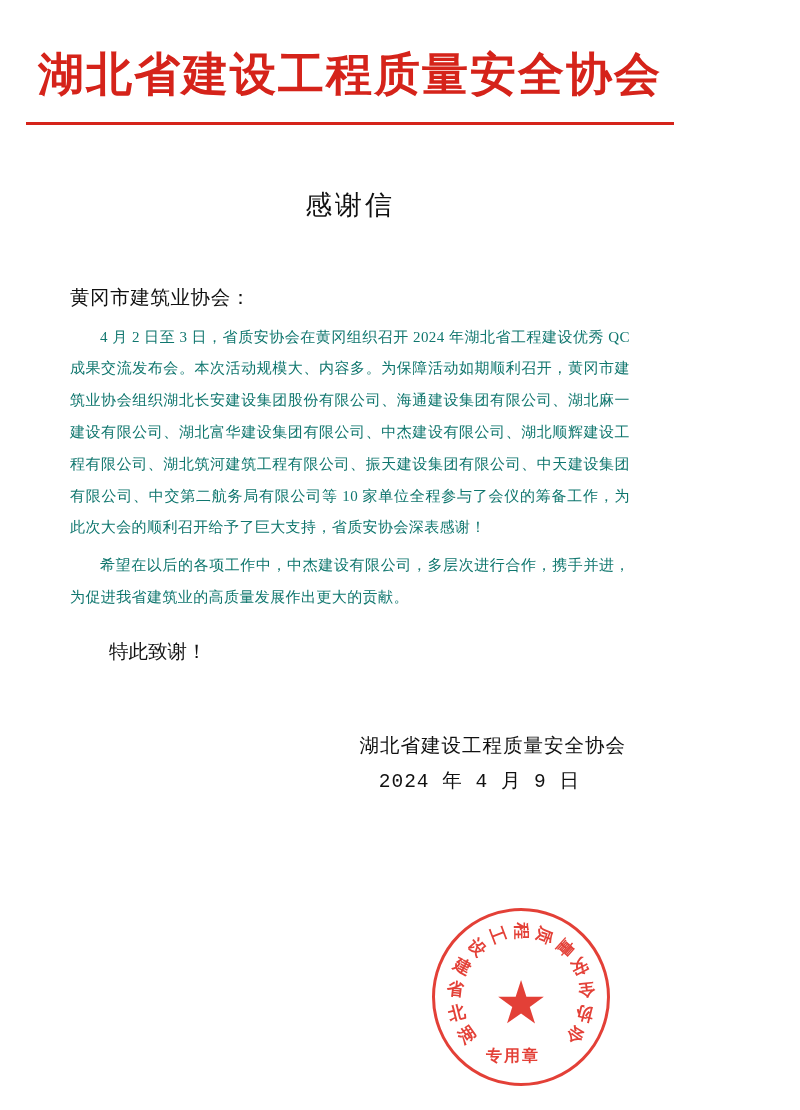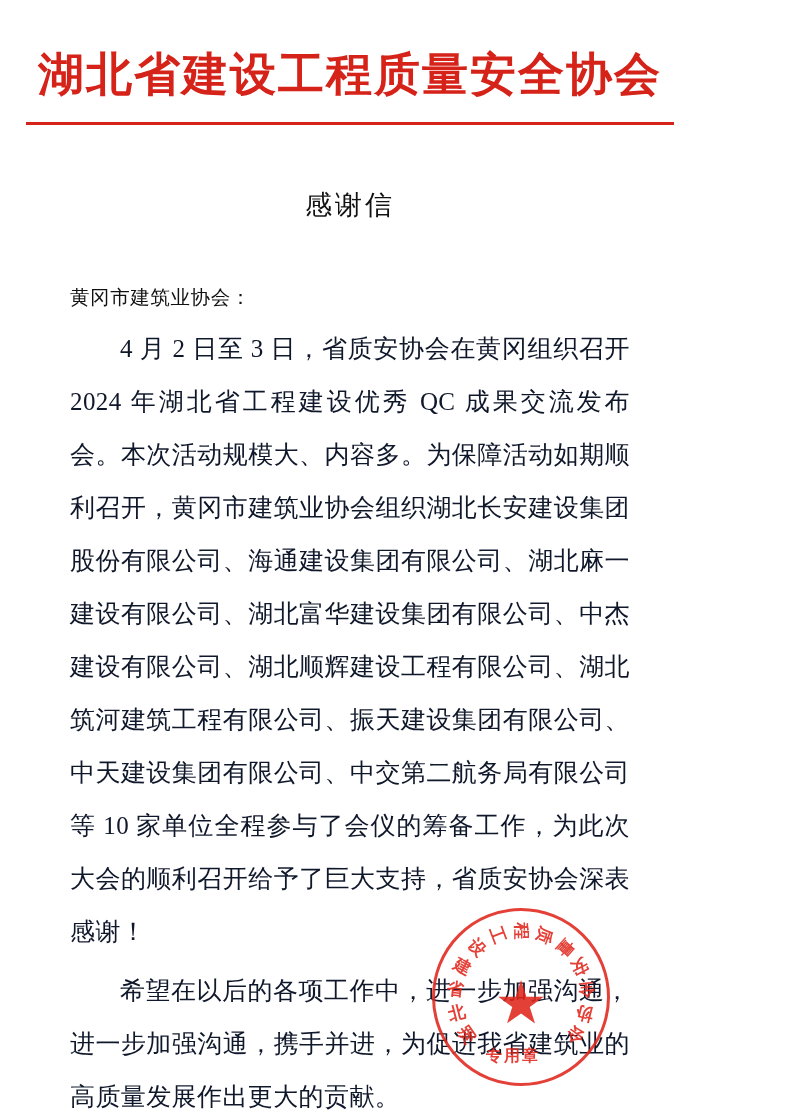--- a/index.html
+++ b/index.html
@@ -64,27 +64,27 @@
     width: 560px;
     font-family: Liberation Serif, serif;
   }
   .salutation {
     font-size: 19.5px;
     line-height: 1.9;
     letter-spacing: 0.6px;
     color: #111;
   }
   .para {
-    font-size: 25px;
+    font-size: 15px;
     line-height: 2.12;
     letter-spacing: 0.4px;
     text-align: justify;
     text-justify: inter-ideograph;
     text-indent: 2em;
-    color: #0f172a;
+    color: #0f766e;
     margin-top: 6px;
   }
   .closing {
     font-size: 19.5px;
     line-height: 2.1;
     text-indent: 2em;
     margin-top: 18px;
     color: #111;
   }
 
@@ -191,22 +191,23 @@
     <div class="letterhead-rule"></div>
   </div>
 
   <div class="doc-title">感谢信</div>
 
   <div class="body-wrap">
     <div class="salutation">黄冈市建筑业协会：</div>
 
     <div class="para">4 月 2 日至 3 日，省质安协会在黄冈组织召开 2024 年湖北省工程建设优秀 QC 成果交流发布会。本次活动规模大、内容多。为保障活动如期顺利召开，黄冈市建筑业协会组织湖北长安建设集团股份有限公司、海通建设集团有限公司、湖北麻一建设有限公司、湖北富华建设集团有限公司、中杰建设有限公司、湖北顺辉建设工程有限公司、湖北筑河建筑工程有限公司、振天建设集团有限公司、中天建设集团有限公司、中交第二航务局有限公司等 10 家单位全程参与了会仪的筹备工作，为此次大会的顺利召开给予了巨大支持，省质安协会深表感谢！</div>
 
-    <div class="para">希望在以后的各项工作中，进一步加强沟通，进一步加强沟通，携手并进，为促进我省建筑业的高质量发展作出更大的贡献。</div>
-
+    <div class="para">希望在以后的各项工作中，中杰建设有限公司，多层次进行合作，携手并进，为促进我省建筑业的高质量发展作出更大的贡献。</div>
+
+    <div class="closing">特此致谢！</div>
   </div>
 
   <div class="signature">
     <div class="sig-org">湖北省建设工程质量安全协会</div>
     <div class="sig-date">2024 年 4 月 9 日</div>
   </div>
 
   <div class="seal">
     <div class="seal-inner"></div>
     <div class="seal-text" id="seal-arc">

